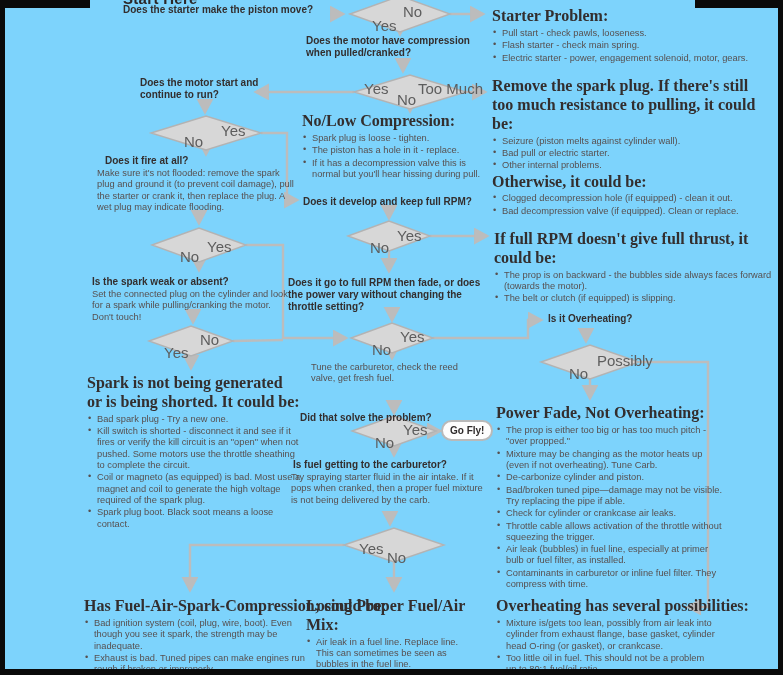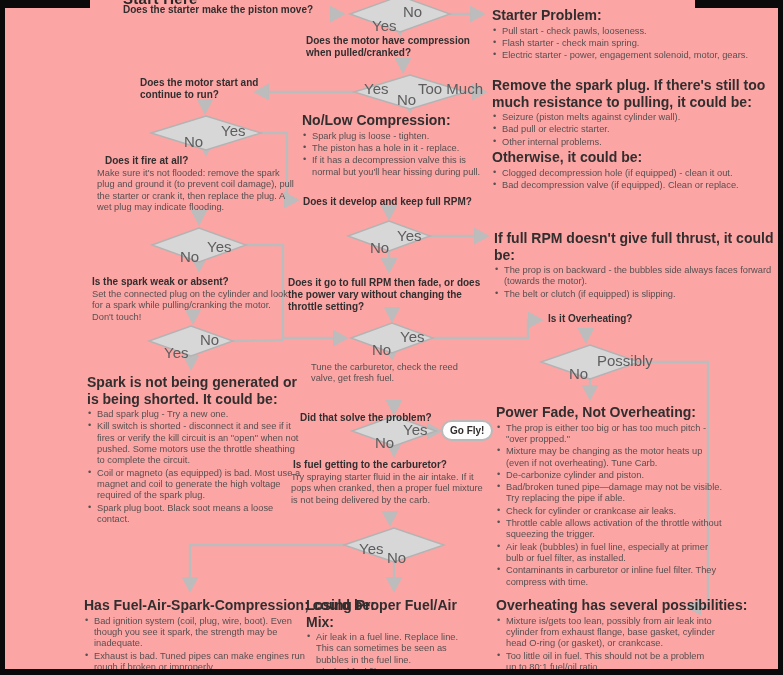--- a/index.html
+++ b/index.html
@@ -1,37 +1,38 @@
 <!DOCTYPE html>
 <html><head>
 <meta charset="utf-8">
 <style>
   html,body { margin:0; padding:0; background:#e8e8e8; }
   .page {
-    position:relative; width:783px; height:675px; background:#fca5a5;
+    position:relative; width:783px; height:675px; background:#7dd3fc;
     overflow:hidden; font-family:"Liberation Sans", sans-serif; color:#2f2b2b;
   }
   .wires { position:absolute; left:0; top:0; }
   .title {
     position:absolute; left:123px; top:-10px; font-size:15px; font-weight:bold;
     letter-spacing:.3px; color:#2b2727; white-space:nowrap;
   }
   .q {
     position:absolute; font-weight:bold; font-size:10px; line-height:1.18;
     color:#332e2e;
   }
   .center { }
   .nowrap { white-space:nowrap; }
   .body {
     position:absolute; font-size:9.3px; line-height:1.22; color:#575050;
   }
   .blk { position:absolute; font-size:9.3px; line-height:1.22; color:#575050; }
   .blk h3 {
-    margin:0 0 2px 0; font-size:14px; line-height:1.18; color:#332e2e;
+    margin:0 0 2px 0; font-size:16px; line-height:1.18; color:#332e2e;
     font-weight:bold;
+    font-family:Liberation Serif, serif;
   }
   .blk h3.nw { white-space:nowrap; }
   .blk ul { margin:0; padding:0; list-style:none; }
   .blk li { position:relative; padding-left:10px; margin-bottom:1px; }
   .blk li::before { content:"\2022"; position:absolute; left:1px; top:-1px; color:#575050; }
   .lbl { position:absolute; font-size:15px; color:#5d5d5d; white-space:nowrap; }
   .gofly {
     position:absolute; left:441px; top:420px; background:#fdfdfd;
     border:2px solid #b9b9b9; border-radius:11px; padding:3px 7px;
     font-weight:bold; font-size:10px; color:#2f2b2b; white-space:nowrap;

